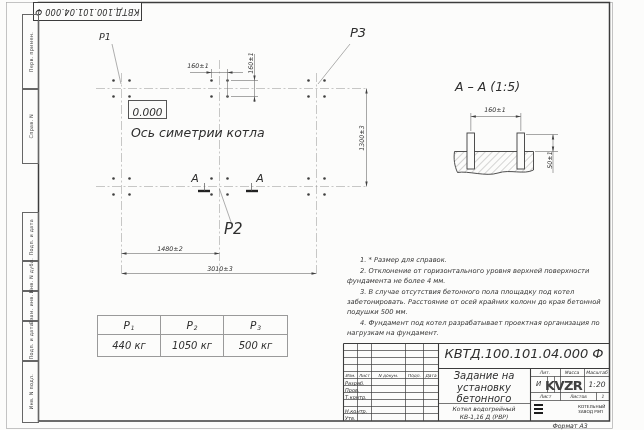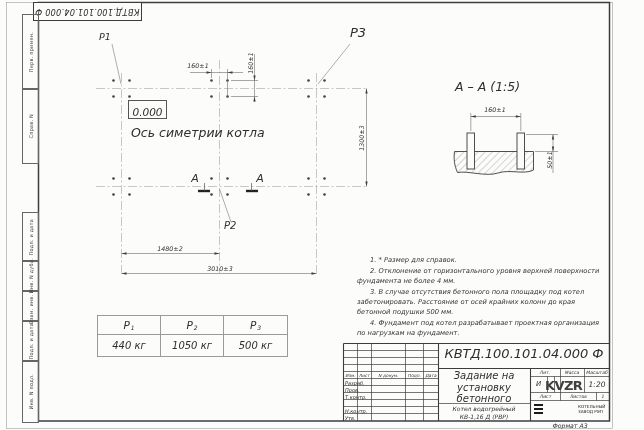--- a/index.html
+++ b/index.html
@@ -23,21 +23,21 @@
   .t{position:absolute;font-style:italic;white-space:nowrap;color:#2e2e2e;}
   .ctr{text-align:center;}
   .rot90{transform:rotate(-90deg);transform-origin:center;}
   .box{position:absolute;border:0.8px solid #555;display:flex;align-items:flex-end;justify-content:center;}
   .mbox{position:absolute;left:22px;width:15px;border:0.8px solid #666;display:flex;align-items:center;justify-content:center;}
   .mbox span{writing-mode:vertical-rl;transform:rotate(180deg);font-size:5px;color:#444;letter-spacing:0.2px;white-space:nowrap;}
   .stamp{position:absolute;left:33px;top:2px;width:107px;height:17px;border:1px solid #3c3c3c;display:flex;align-items:center;justify-content:center;background:#fcfcfb;}
   .stamp span{transform:rotate(180deg);font-size:8.2px;font-style:italic;letter-spacing:0.2px;}
 
   .notes{position:absolute;left:346px;top:255px;width:256px;}
-  .notes p{margin:0 0 1px 11px;font-size:6.7px;font-style:italic;line-height:1.5;text-indent:13px;color:#333;}
+  .notes p{margin:0 0 1px 1px;font-size:6.7px;font-style:italic;line-height:1.5;text-indent:13px;color:#333;}
 
   .ltable{position:absolute;left:97px;top:315px;width:191px;height:42px;border:0.9px solid #9a9a9a;box-sizing:border-box;display:grid;grid-template-columns:1fr 1fr 1fr;grid-template-rows:19px 1fr;}
   .ltable .c{border-right:0.9px solid #9a9a9a;border-bottom:0.9px solid #9a9a9a;display:flex;align-items:center;justify-content:center;font-style:italic;}
   .ltable .c:nth-child(3n){border-right:none;}
   .ltable .c.vrow{border-bottom:none;font-size:10px;}
   .ltable .hd{font-size:10.5px;}
   .ltable .sub{font-size:6px;margin-top:4px;margin-left:1px;}
 
   .tbt{position:absolute;font-style:italic;color:#2e2e2e;}
   .logoMark{position:absolute;left:534px;top:404px;width:9px;height:12px;background:repeating-linear-gradient(to bottom,#1b1b1b 0 2.4px,#fcfcfb 2.4px 4px);}
@@ -210,21 +210,21 @@
     </div>
   <div class="mbox" style="top:320px;height:40px;">
       <span>Подп. и дата</span>
     </div>
   <div class="mbox" style="top:360px;height:61px;">
       <span>Инв. N подл.</span>
     </div>
 
   <div class="t" style="left:99px;top:31px;font-size:9.5px;">P1</div>
   <div class="t" style="left:341px;top:25px;font-size:13px;margin-left:9px;">P3</div>
-  <div class="t" style="left:224px;top:220px;font-size:10px;">P2</div>
+  <div class="t" style="left:224px;top:220px;font-size:15px;">P2</div>
   <div class="box" style="left:128px;top:100px;width:37px;height:17px;">
     <span class="t" style="position:static;font-size:10.5px;">0.000</span>
   </div>
   <div class="t" style="left:131px;top:125px;font-size:12.5px;">Ось симетрии котла</div>
   <div class="t ctr" style="left:182px;top:62px;width:32px;font-size:6.3px;">160±1</div>
   <div class="t ctr rot90" style="left:236.5px;top:59px;width:28px;height:8px;font-size:6.3px;">160±1</div>
   <div class="t ctr" style="left:145px;top:244.5px;width:50px;font-size:6.3px;">1480±2</div>
   <div class="t ctr" style="left:195px;top:264.5px;width:50px;font-size:6.3px;">3010±3</div>
   <div class="t ctr rot90" style="left:336.5px;top:134px;width:50px;height:8px;font-size:6.3px;">1300±3</div>
   <div class="t ctr" style="left:187px;top:172px;width:16px;font-size:11px;">А</div>

